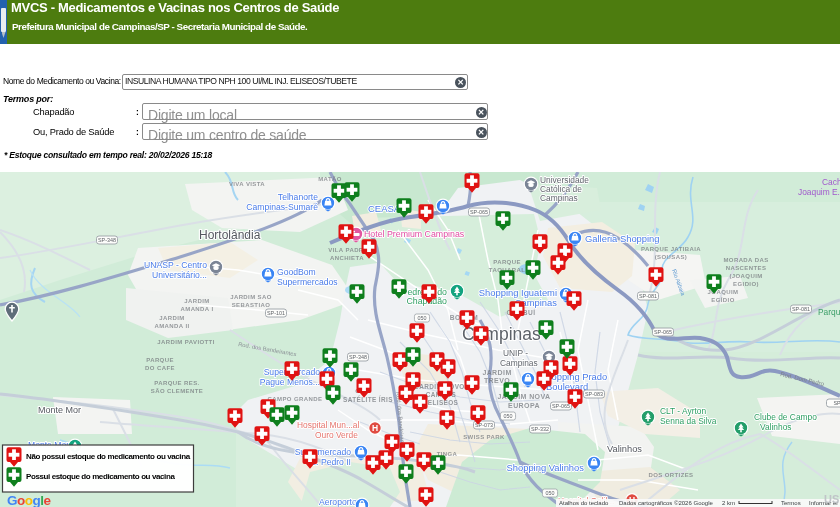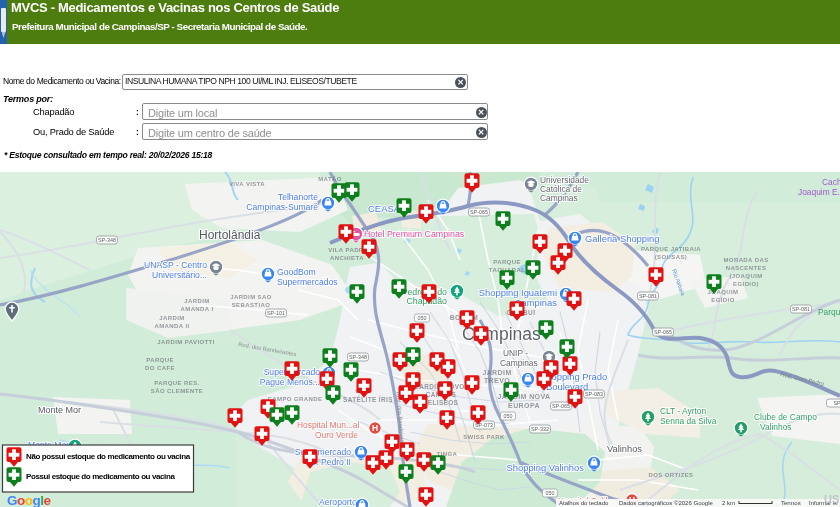--- a/index.html
+++ b/index.html
@@ -6,21 +6,21 @@
 .hdr{position:absolute;left:0;top:0;width:840px;height:44px;background:#4d7c0f}
 .logo{position:absolute;left:0;top:0;width:7px;height:44px;background:#2462ae}
 .logo:before{content:"";position:absolute;left:1px;top:8px;width:5px;height:24px;background:#e8ecf0;border-radius:1px}
 .logo:after{content:"";position:absolute;left:1.5px;top:32px;width:4px;height:6px;background:#b9c0c6;clip-path:polygon(0 0,100% 0,50% 100%)}
 .t1{position:absolute;left:11px;top:0px;color:#fff;font-size:13px;font-weight:bold;letter-spacing:-0.3px}
 .t2{position:absolute;left:12px;top:21px;color:#fff;font-size:9.8px;font-weight:bold;letter-spacing:-0.45px}
 .form{position:absolute;left:0;top:44px;width:840px;height:152px;background:#fff;font-size:8.5px;color:#000;letter-spacing:-0.4px}
 .lbl{position:absolute;white-space:nowrap}
 .inp{position:absolute;border:1px solid #8a8a8a;border-radius:2px;background:#fff}
 .xc{position:absolute;width:11px;height:11px;border-radius:50%;background:#49525c;color:#fff;text-align:center;font-size:8px;line-height:11px;font-weight:bold;letter-spacing:0}
-.ph{color:#8f8f8f;font-size:11px;letter-spacing:-0.2px}
+.ph{color:#8f8f8f;font-size:14px;letter-spacing:-0.2px}
 .map{position:absolute;left:0;top:172px;width:840px;height:335px;overflow:hidden}
 </style></head>
 <body>
 <div class="hdr">
   <div class="t1">MVCS - Medicamentos e Vacinas nos Centros de Saúde</div>
   <div class="t2">Prefeitura Municipal de Campinas/SP - Secretaria Municipal de Saúde.</div>
   <div class="logo"></div>
 </div>
 <div class="form">
   <div class="lbl" style="left:3px;top:31.5px;">Nome do Medicamento ou Vacina:</div>

